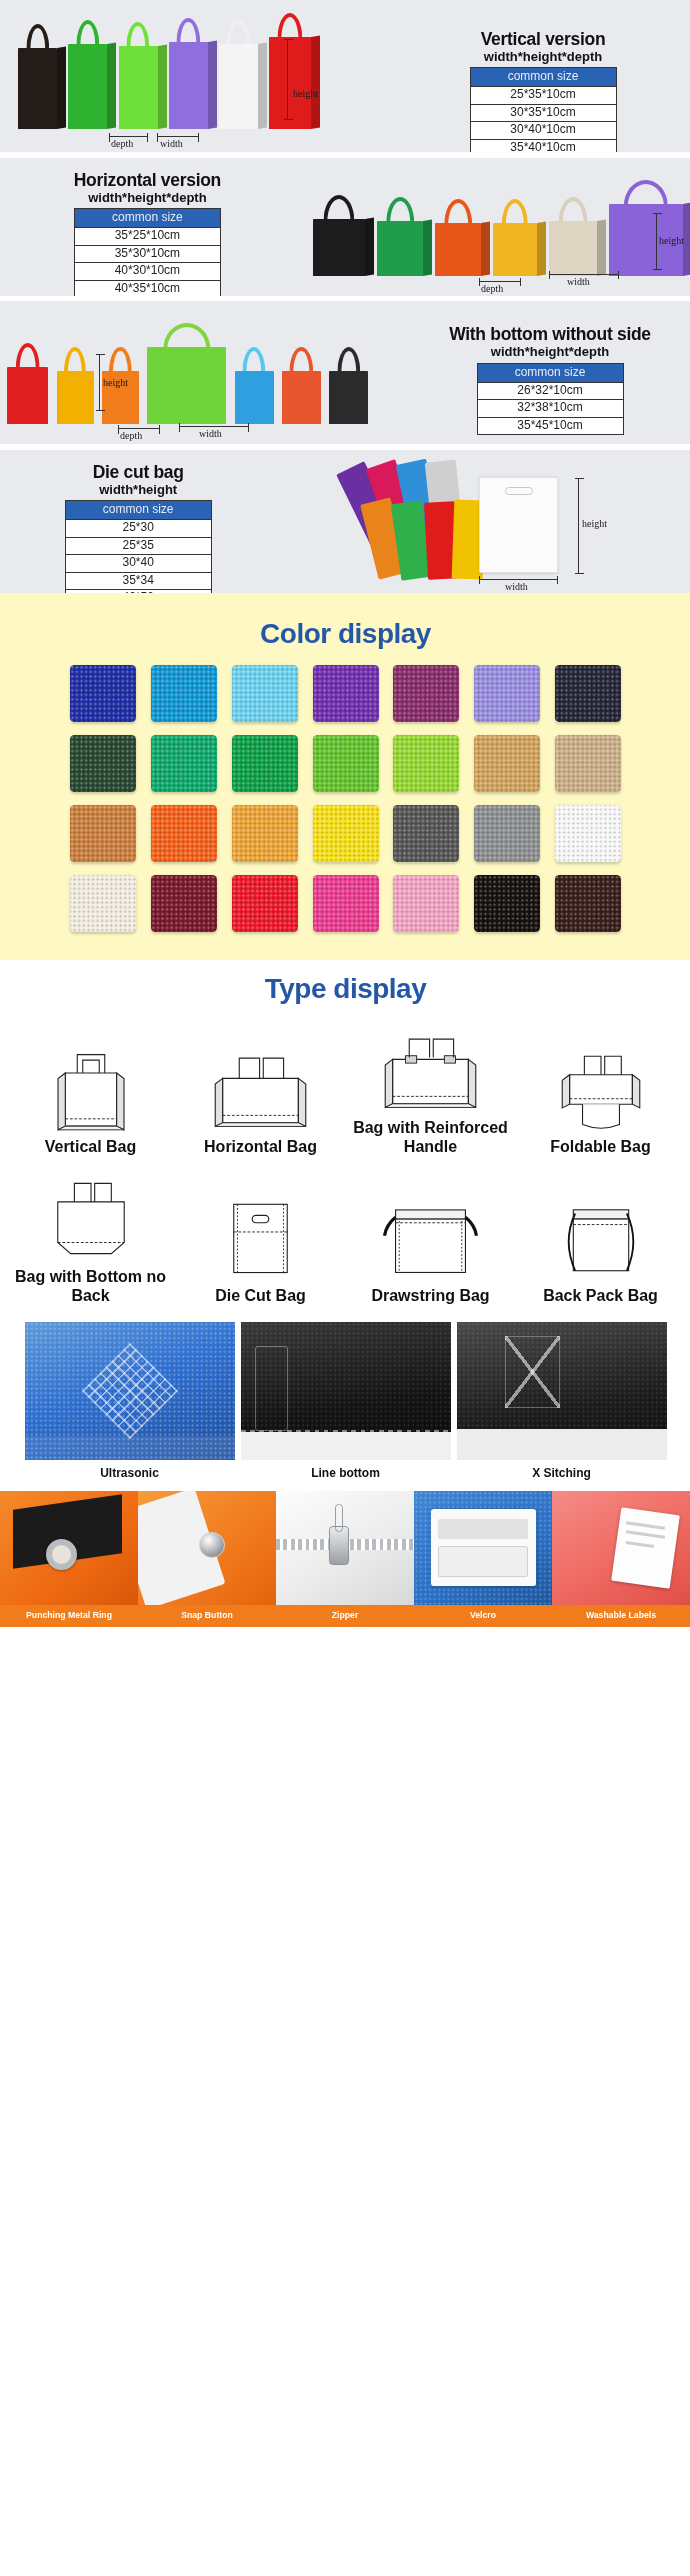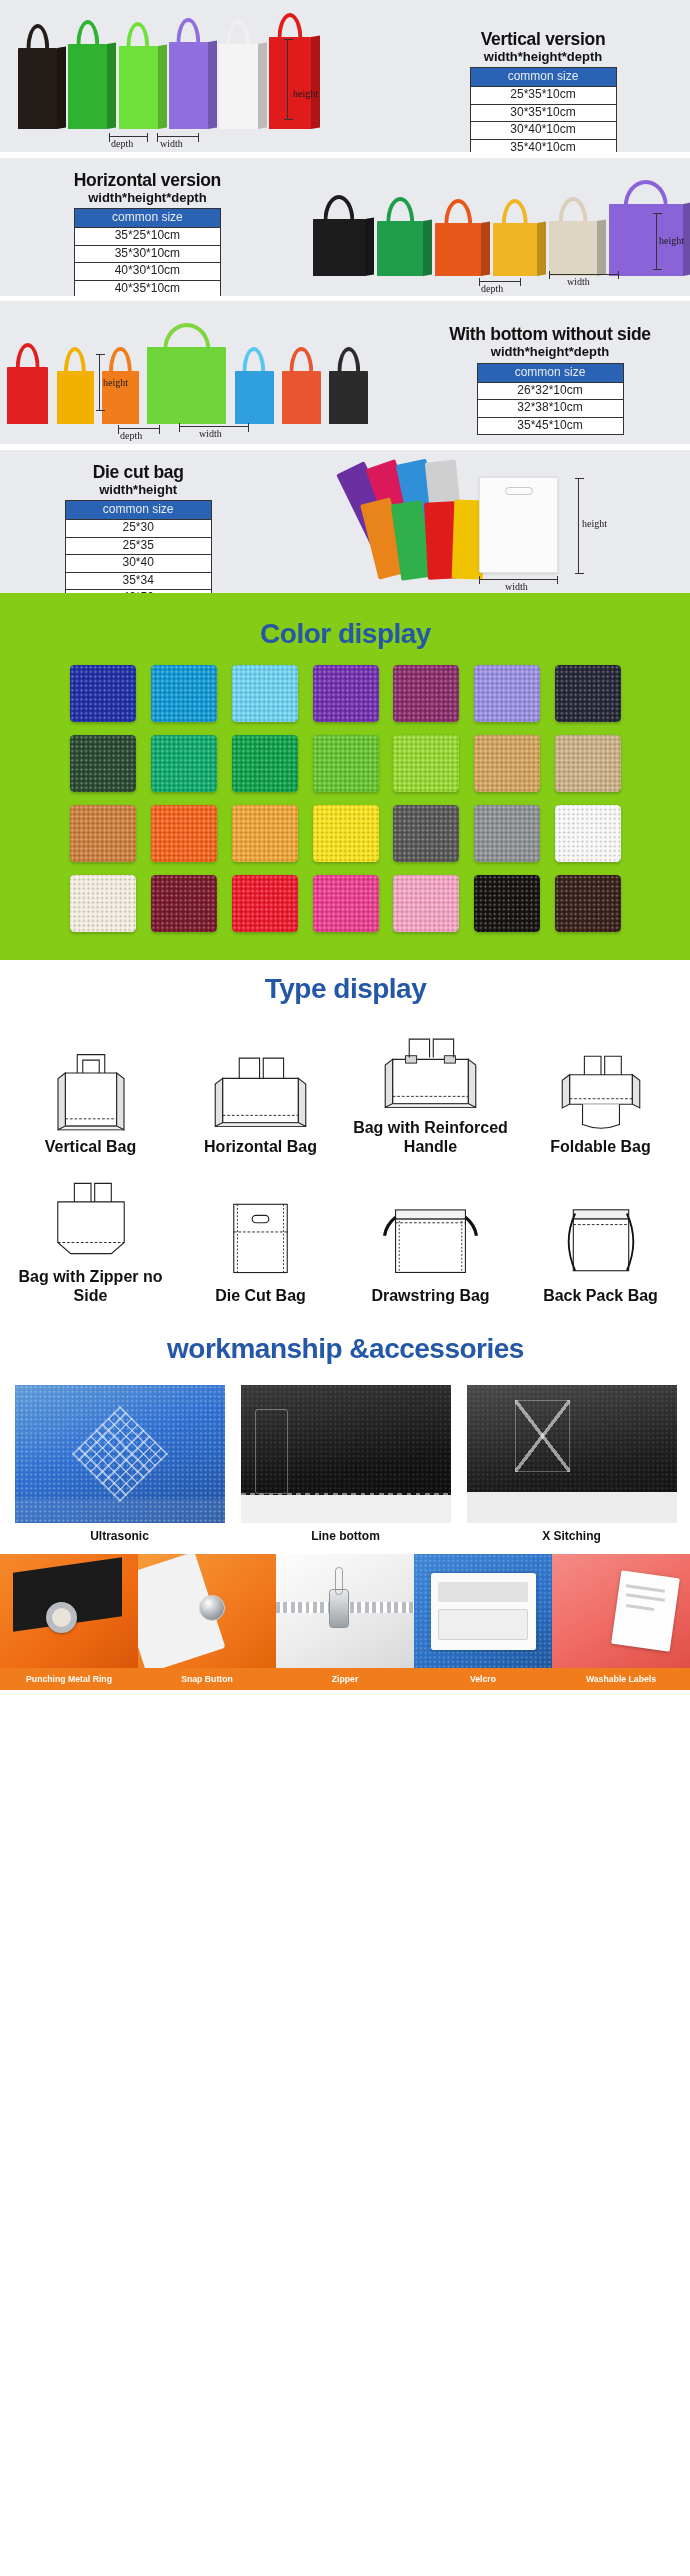--- a/index.html
+++ b/index.html
@@ -86,41 +86,41 @@
     border-style:solid; border-width:4.6px 4.6px 0 4.6px; background:transparent;
   }
 
   
   .sec-head {
     text-align:center; color:#2457a7; font-weight:bold;
     font-size:28px; letter-spacing:-0.5px;
   }
 
   
-  .swatch-wrap { background:#84cc16; padding:9.2px 0 14.7px 0; }
+  .swatch-wrap { background:#fef9c3; padding:9.2px 0 14.7px 0; }
   .swatch-row { display:flex; justify-content:center; gap:14.7px; margin-bottom:13px; }
   .swatch {
     width:66px; height:57px; border-radius:4.6px;
     box-shadow:0 1.8px 2.8px rgba(0,0,0,.20);
     background-image:
       radial-gradient(rgba(255,255,255,.30) 0.9px, transparent 1.1px),
       radial-gradient(rgba(0,0,0,.18) 0.9px, transparent 1.1px);
     background-size:4.6px 4.6px, 4.6px 4.6px;
     background-position:0 0, 2.3px 2.3px;
   }
 
   
   .types { background:#fff; padding:3.7px 0 13px 0; }
   .type-row { display:flex; justify-content:space-around; align-items:flex-end; padding:0 5.5px; }
   .type-cell { width:155px; text-align:center; }
   .type-art { height:88px; display:flex; align-items:flex-end; justify-content:center; }
   .type-label { font-size:16px; font-weight:bold; color:#111; margin-top:5.5px; line-height:1.2; }
 
   
-  .work-row { display:flex; justify-content:center; gap:16px; padding:3.7px 13px 0 13px; }
+  .work-row { display:flex; justify-content:center; gap:6px; padding:3.7px 13px 0 13px; }
   .work-cell { width:210px; text-align:center; }
   .work-img { width:210px; height:138px; position:relative; overflow:hidden; }
   .work-label { font-size:12px; font-weight:bold; margin:6.4px 0 11px 0; }
 
   
   .acc-row { display:flex; }
   .acc-cell { width:138px; position:relative; }
   .acc-img { width:138px; height:114px; position:relative; overflow:hidden; }
   .acc-bar-wrap { display:flex; }
   .acc-bar-cell { width:138px; background:#f07c1b; color:#fff;
@@ -498,21 +498,21 @@
     <div class="type-row" style="margin-top:16.6px;">
       <div class="type-cell">
         <div class="type-art">
           <svg width="96" height="85" viewBox="0 0 104 92">
             <polygon points="16,28 16,72 30,84 74,84 88,72 88,28" fill="#fff" stroke="#222" stroke-width="1.2"></polygon>
             <path d="M34 28 L34 8 L52 8 L52 28" fill="none" stroke="#222" stroke-width="1.2"></path>
             <path d="M56 28 L56 8 L74 8 L74 28" fill="none" stroke="#222" stroke-width="1.2"></path>
             <line x1="16" y1="72" x2="88" y2="72" stroke="#222" stroke-dasharray="3,2" stroke-width="1"></line>
           </svg>
         </div>
-        <div class="type-label">Bag with Zipper no Side</div>
+        <div class="type-label">Bag with Bottom no Back</div>
       </div>
 
       <div class="type-cell">
         <div class="type-art">
           <svg width="83" height="85" viewBox="0 0 90 92">
             <rect x="16" y="10" width="58" height="74" fill="#fff" stroke="#222" stroke-width="1.2"></rect>
             <rect x="36" y="22" width="18" height="8" rx="4" fill="#fff" stroke="#222" stroke-width="1.2"></rect>
             <line x1="16" y1="40" x2="74" y2="40" stroke="#222" stroke-dasharray="3,2" stroke-width="1"></line>
             <line x1="20" y1="10" x2="20" y2="84" stroke="#222" stroke-dasharray="2,2" stroke-width="1"></line>
             <line x1="70" y1="10" x2="70" y2="84" stroke="#222" stroke-dasharray="2,2" stroke-width="1"></line>
@@ -545,21 +545,20 @@
             <path d="M24 20 Q10 50 24 82" fill="none" stroke="#111" stroke-width="2"></path>
             <path d="M80 20 Q94 50 80 82" fill="none" stroke="#111" stroke-width="2"></path>
           </svg>
         </div>
         <div class="type-label">Back Pack Bag</div>
       </div>
     </div>
   </div>
 
   <div style="background:#fff;">
-    <div class="sec-head" style="padding:14.7px 0 16.6px 0;">workmanship &amp;accessories</div>
 
     <div class="work-row">
       <div class="work-cell">
         <div class="work-img" style="background:linear-gradient(160deg,#5f9ad8 0%,#2f6fd0 45%,#1e4f9e 100%);">
           <div style="position:absolute;inset:0;background-image:radial-gradient(rgba(255,255,255,.28) 0.9px,transparent 1.2px);background-size:4.6px 4.6px;"></div>
           <div style="position:absolute;left:50%;top:50%;transform:translate(-50%,-50%) rotate(45deg);width:68px;height:68px;background-image:repeating-linear-gradient(0deg,rgba(255,255,255,.55) 0 1.8px,transparent 1.8px 8.3px),repeating-linear-gradient(90deg,rgba(255,255,255,.55) 0 1.8px,transparent 1.8px 8.3px);opacity:.9;"></div>
           <div style="position:absolute;left:0;bottom:0;width:100%;height:24px;background:rgba(255,255,255,.10);"></div>
         </div>
         <div class="work-label">Ultrasonic</div>
       </div>

